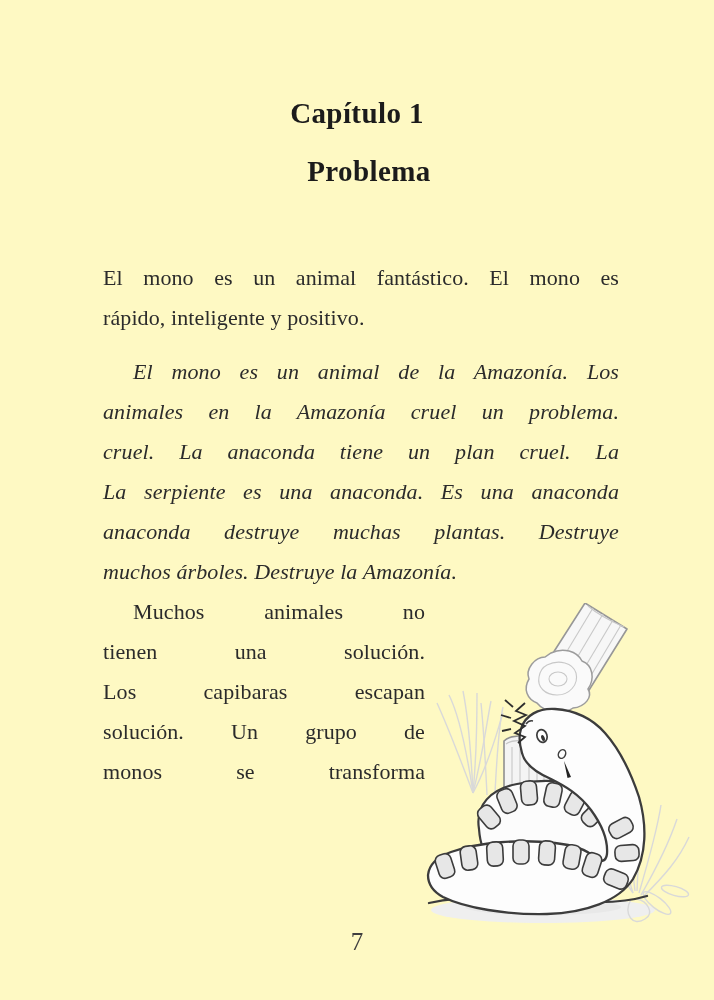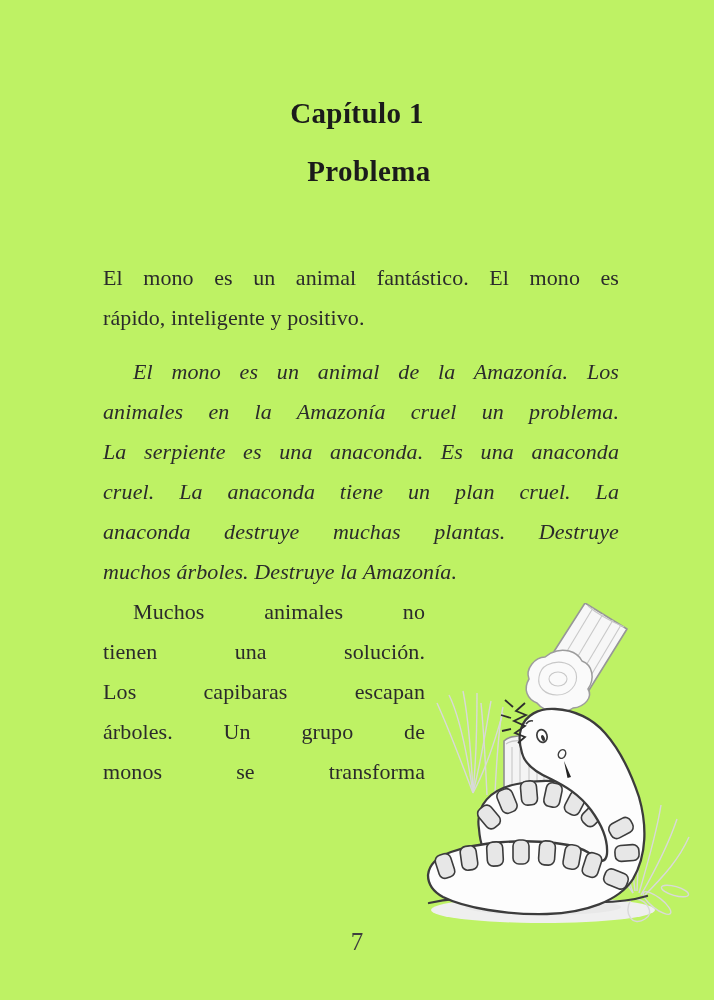--- a/index.html
+++ b/index.html
@@ -1,18 +1,18 @@
 <!DOCTYPE html>
 <html><head>
 <meta charset="utf-8">
 <style>
   html,body { margin:0; padding:0; background:#ffffff; }
   .page {
     position:relative; width:714px; height:1000px; margin:0 auto;
-    background:#bef264; overflow:hidden;
+    background:#fef9c3; overflow:hidden;
     font-family:"Liberation Serif","DejaVu Serif",serif;
     color:#2b2b2b;
   }
   .chapter-label, .chapter-title {
     position:absolute; left:0; width:100%; text-align:center;
     font-size:29px; font-weight:700; color:#1b1b1b; letter-spacing:0.4px;
     line-height:34px;
   }
   .chapter-label { top:96px; }
   .chapter-title { top:154px;padding-left:12px; }
@@ -45,30 +45,30 @@
   <div class="chapter-title">Problema</div>
 
   <div class="textblock">
     <div class="para para-1">
         <div class="line">El mono es un animal fantástico. El mono es</div>
         <div class="line last">rápido, inteligente y positivo.</div>
       </div>
     <div class="para para-2 indent">
         <div class="line">El mono es un animal de la Amazonía. Los</div>
         <div class="line">animales en la Amazonía cruel un problema.</div>
+        <div class="line">cruel. La anaconda tiene un plan cruel. La</div>
         <div class="line">La serpiente es una anaconda. Es una anaconda</div>
-        <div class="line">cruel. La anaconda tiene un plan cruel. La</div>
         <div class="line">anaconda destruye muchas plantas. Destruye</div>
         <div class="line last">muchos árboles. Destruye la Amazonía.</div>
       </div>
     <div class="para para-3 indent justify-last">
         <div class="line">Muchos animales no</div>
         <div class="line">tienen una solución.</div>
         <div class="line">Los capibaras escapan</div>
-        <div class="line">árboles. Un grupo de</div>
+        <div class="line">solución. Un grupo de</div>
         <div class="line">monos se transforma</div>
       </div>
   </div>
 
   <svg class="illustration" viewBox="0 0 289 332" xmlns="http://www.w3.org/2000/svg" role="img" aria-label="Black-and-white line drawing of an anaconda coiled around a snapped tree trunk, head pressed against the breaking stump, faint palm fronds behind">
 
     <g>
       <ellipse cx="118" cy="307" rx="112" ry="13" fill="#efefef"></ellipse>
       <ellipse cx="118" cy="304" rx="78" ry="8" fill="#e8e8e8"></ellipse>
     </g>

